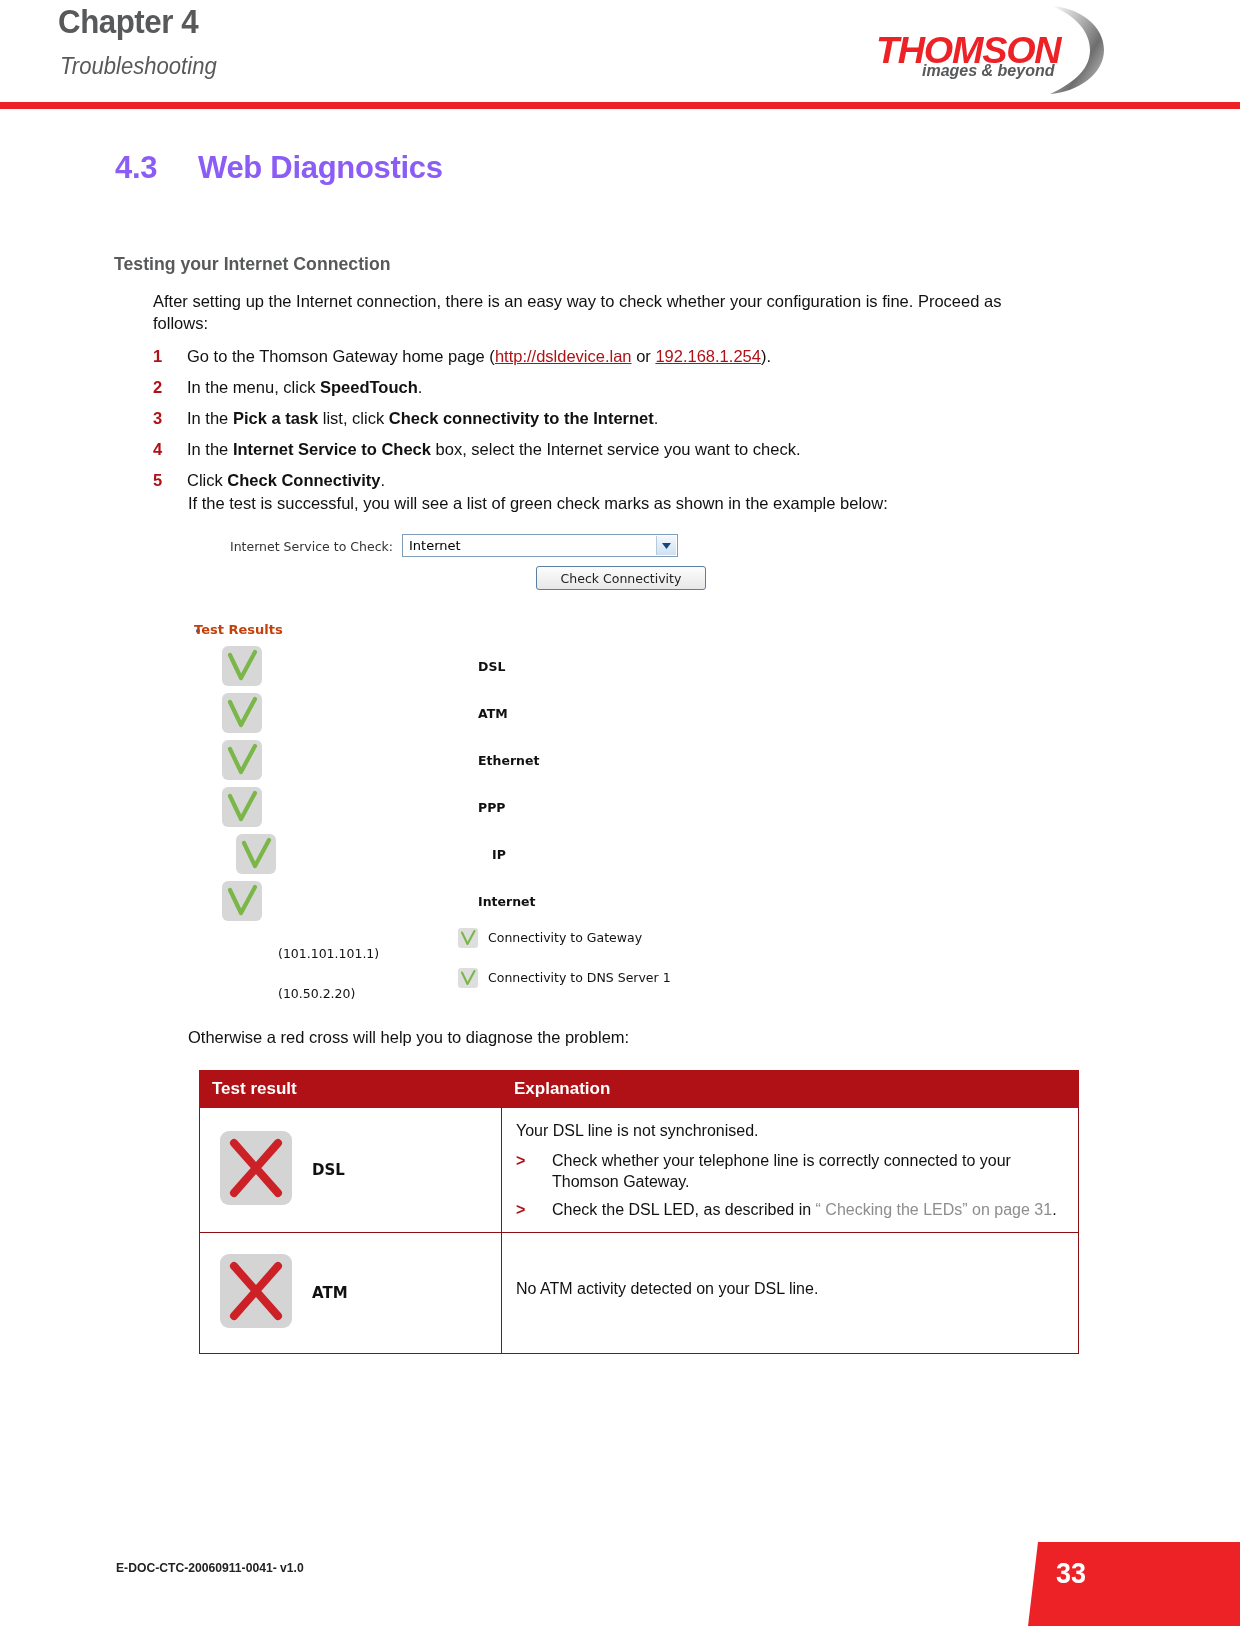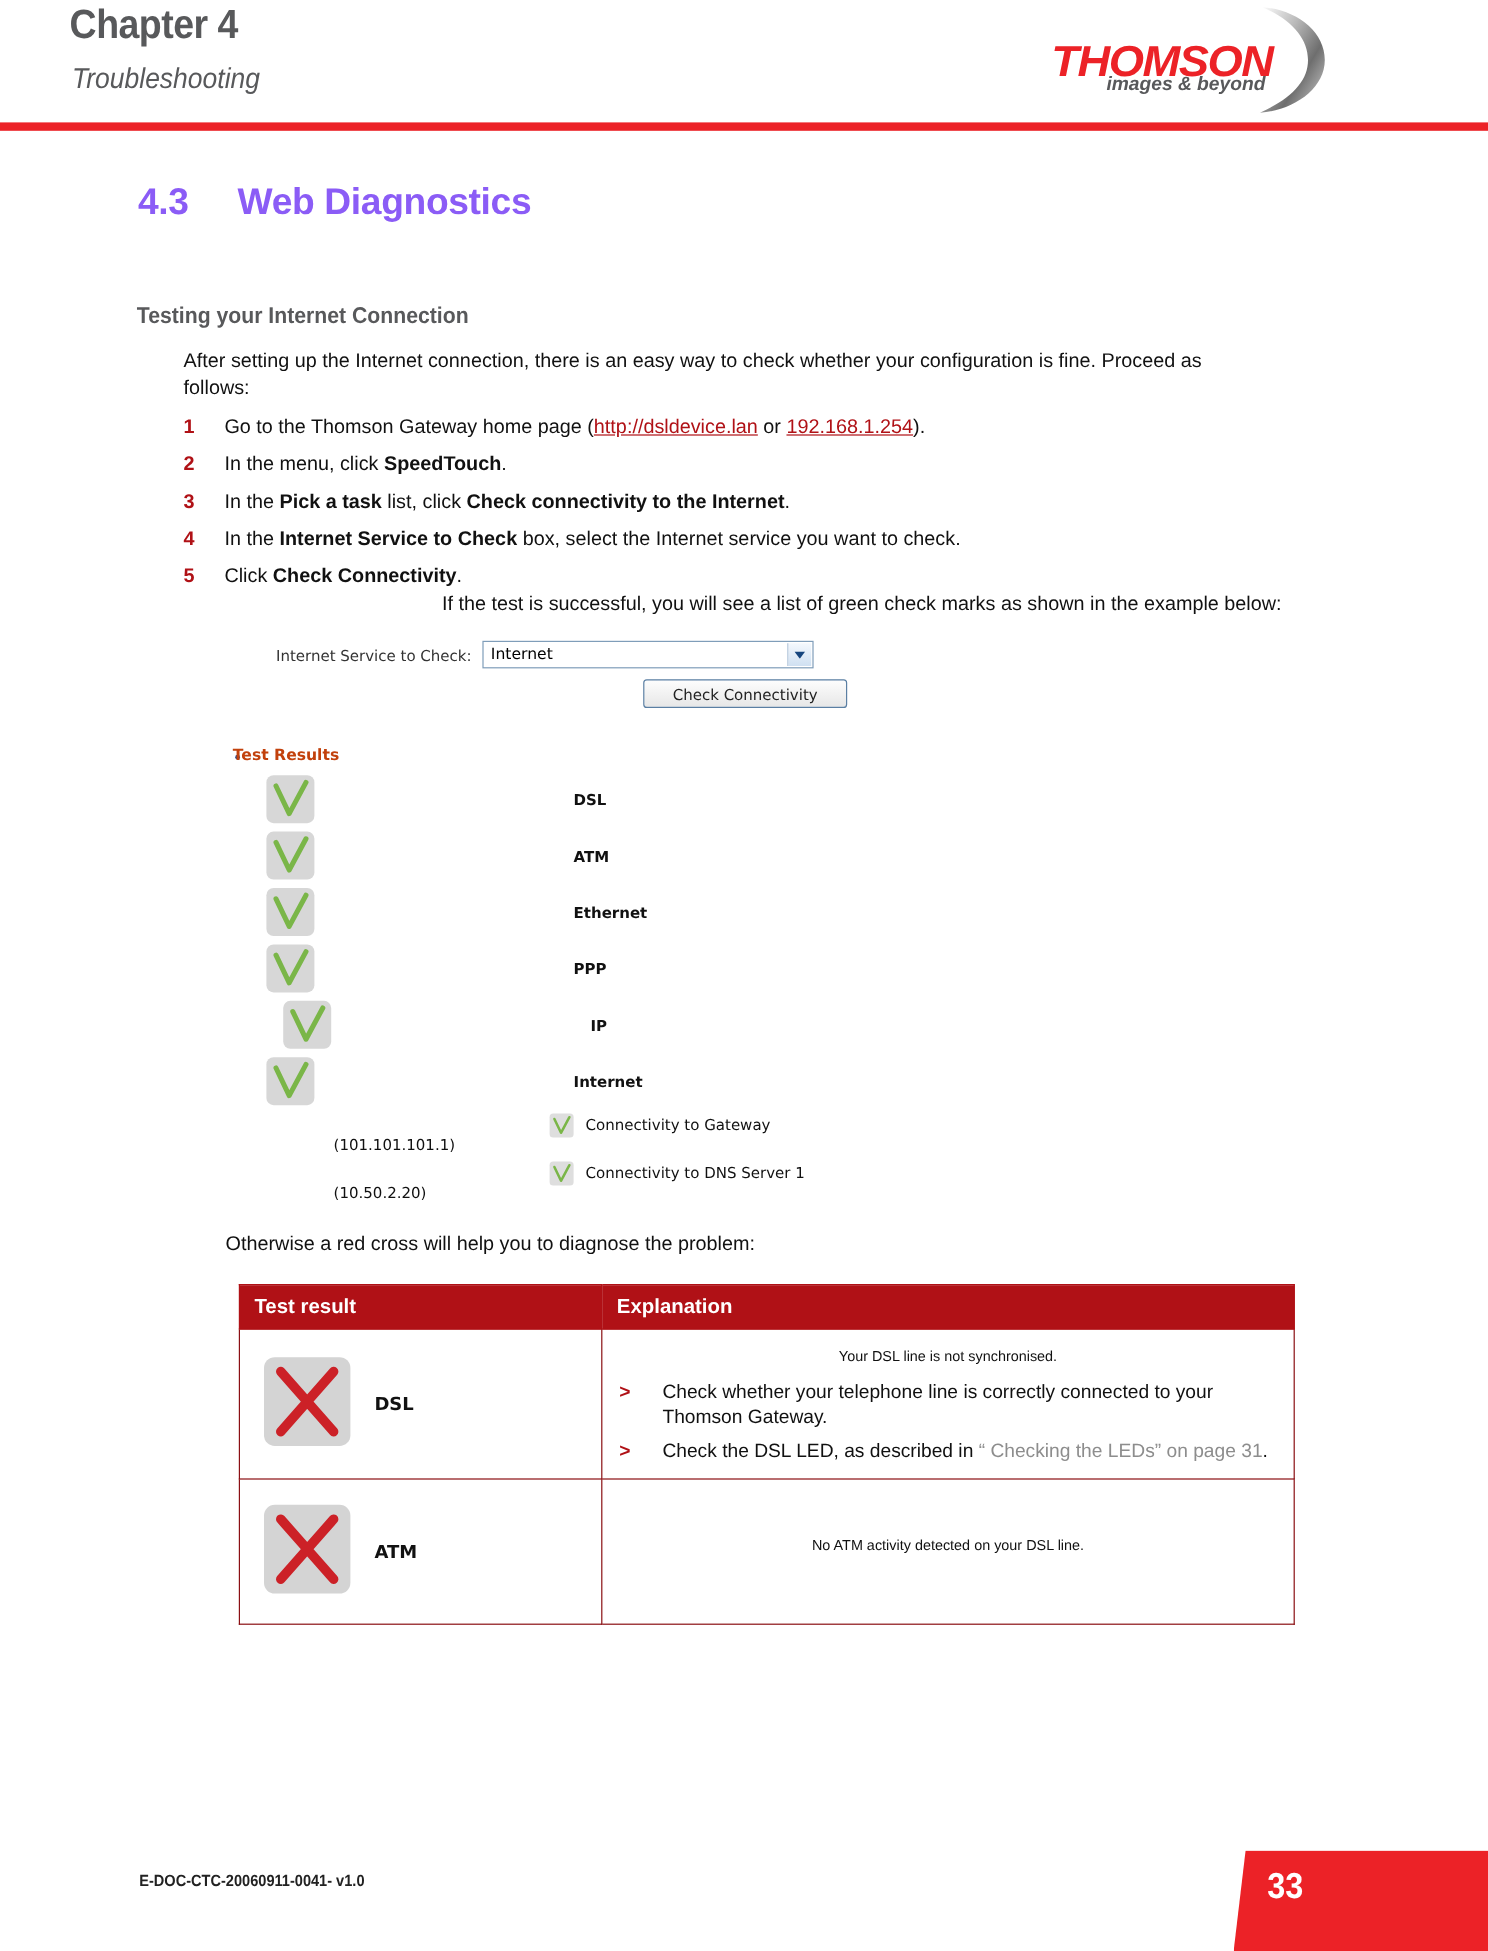--- a/index.html
+++ b/index.html
@@ -155,21 +155,20 @@
     text-decoration: underline;
   }
   .note-line {
     position: absolute;
     left: 188px;
     top: 492px;
     width: 880px;
     font-size: 16.5px;
     line-height: 22px;
     color: #111;
-    text-align: right;
   }
 
   
   #app-screenshot {
     position: absolute;
     left: 188px;
     top: 528px;
     width: 880px;
     height: 490px;
     font-family: "DejaVu Sans", sans-serif;
@@ -361,23 +360,22 @@
     position: absolute;
     left: 92px;
     top: 30px;
     font-size: 15px;
     font-weight: bold;
     font-family: "DejaVu Sans", sans-serif;
     color: #111;
   }
   .expl-lead {
     margin: 0 0 9px 0;
-    font-size: 12px;
+    font-size: 16px;
     line-height: 21px;
-    text-align: center;
   }
   .expl-item {
     position: relative;
     padding-left: 36px;
     margin-bottom: 7px;
     font-size: 16px;
     line-height: 21px;
   }
   .expl-item:last-child { margin-bottom: 0; }
   .gt-mark {

